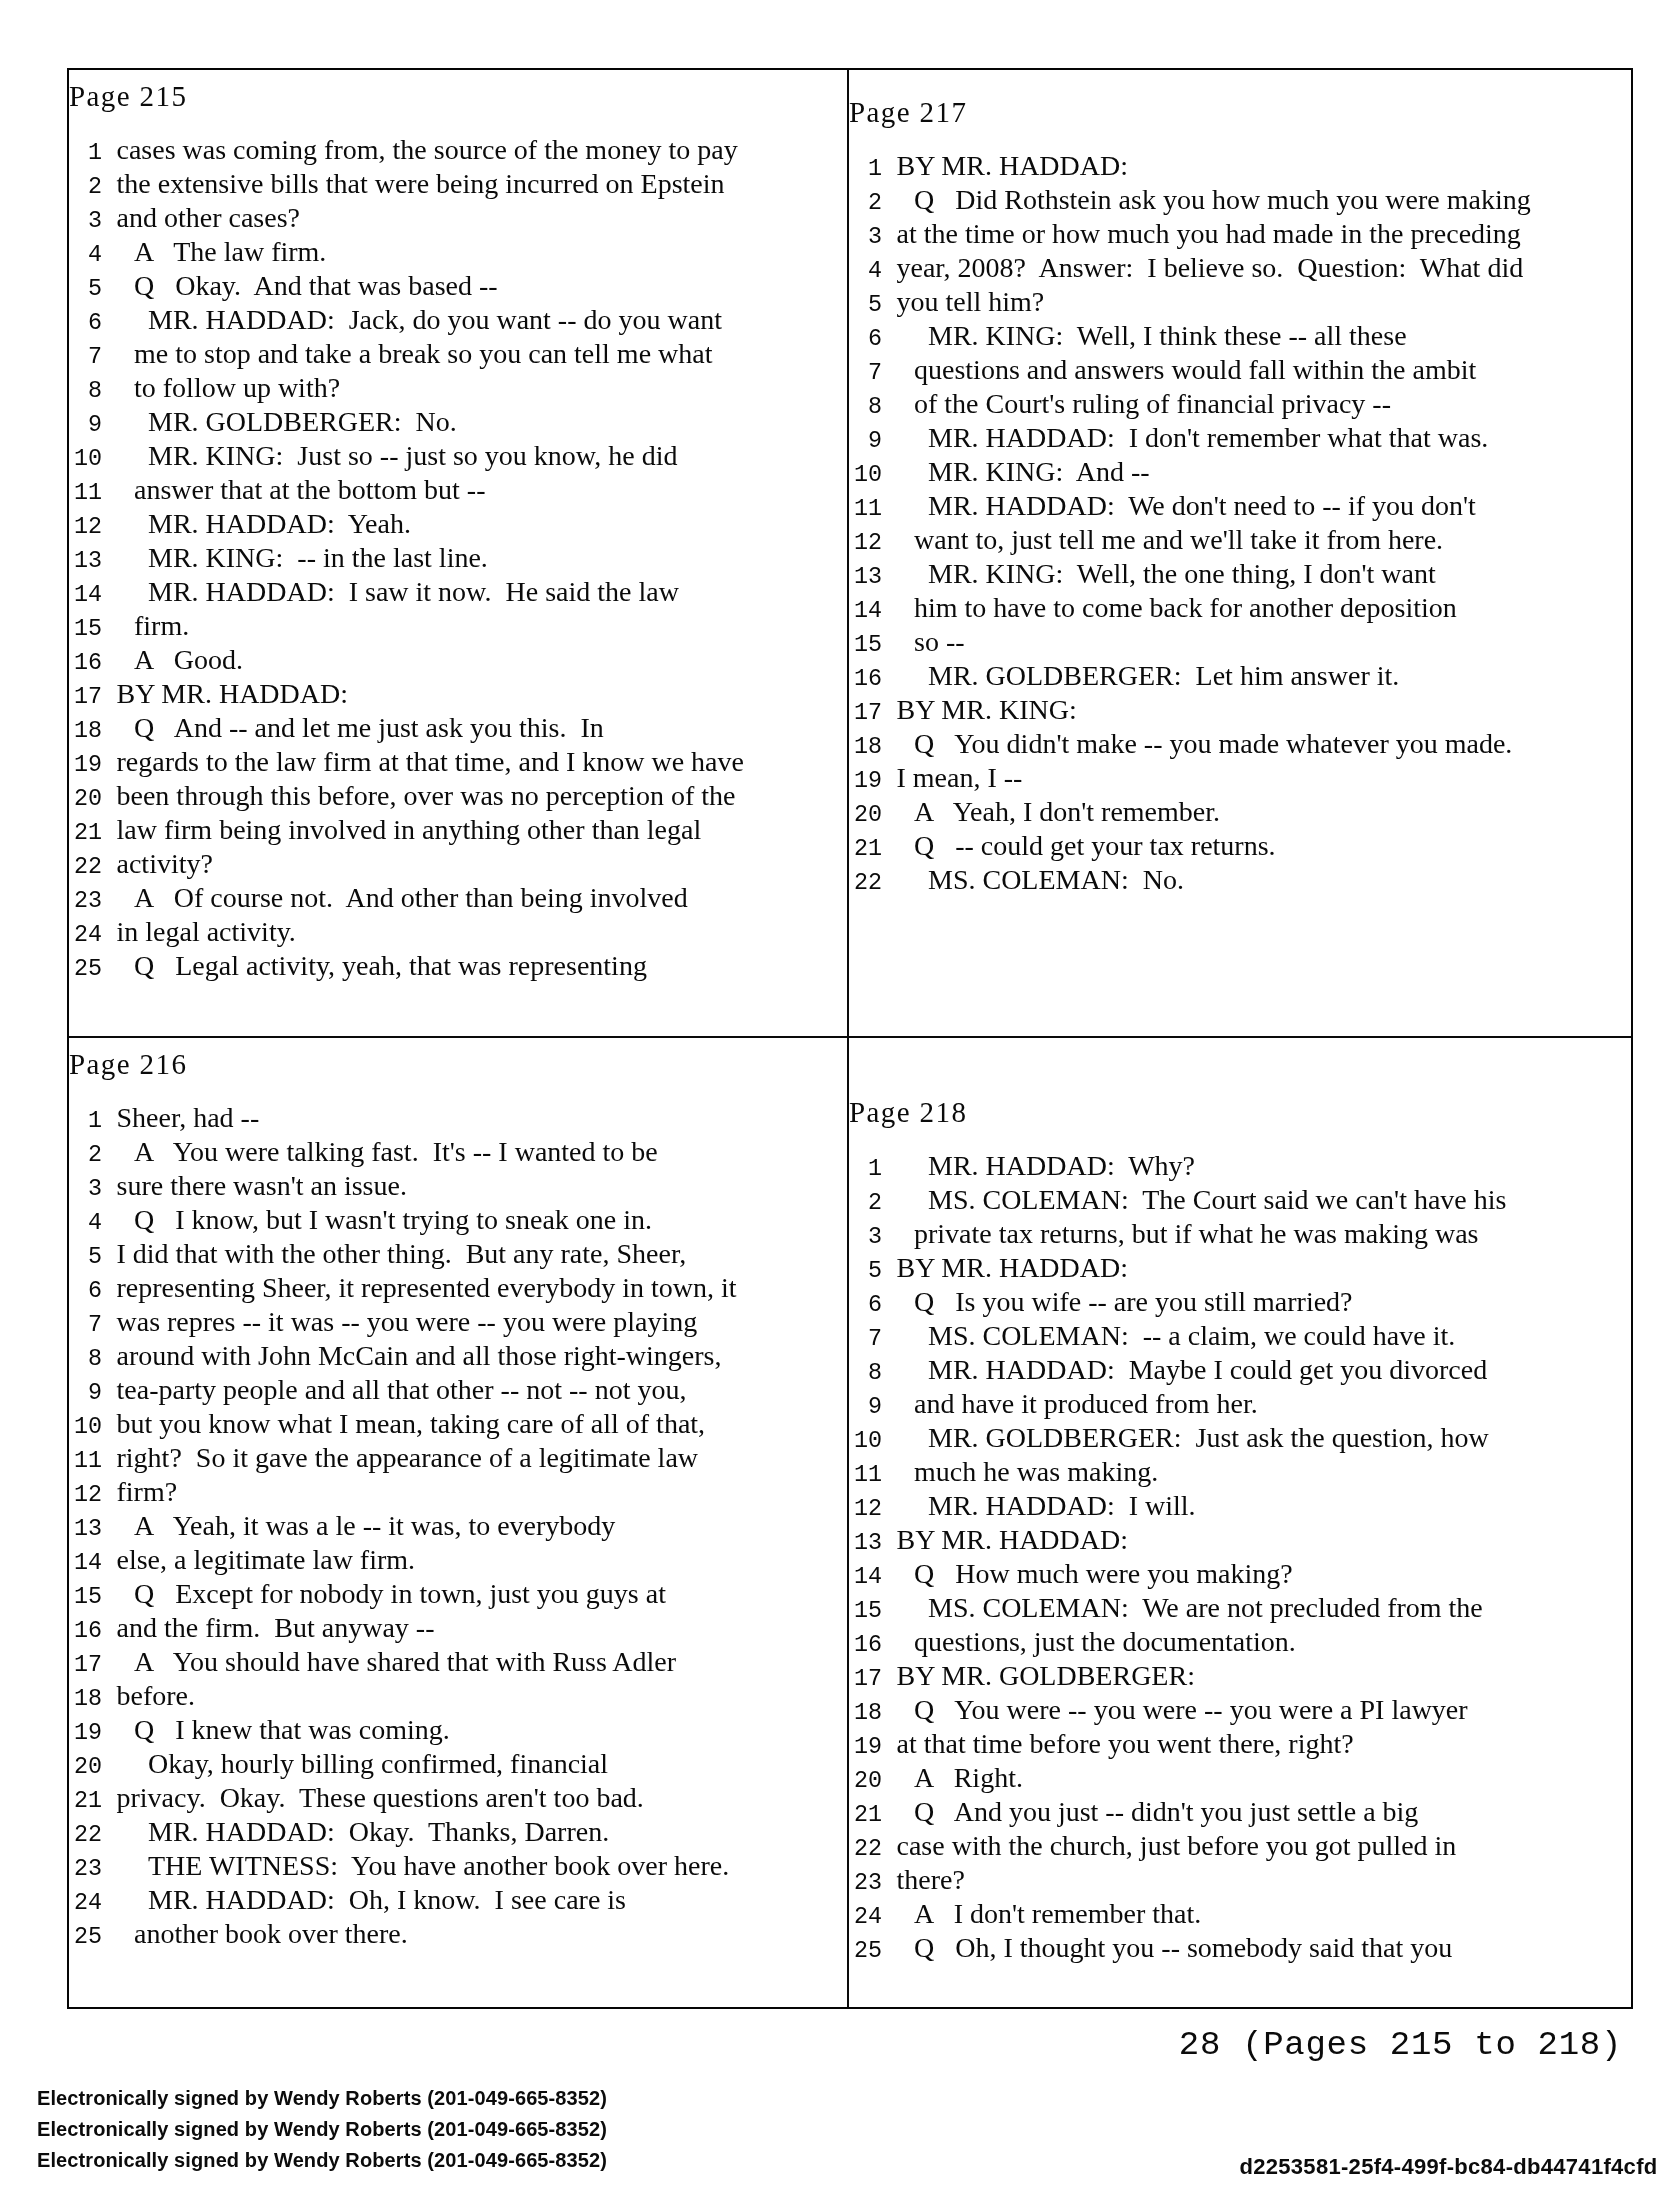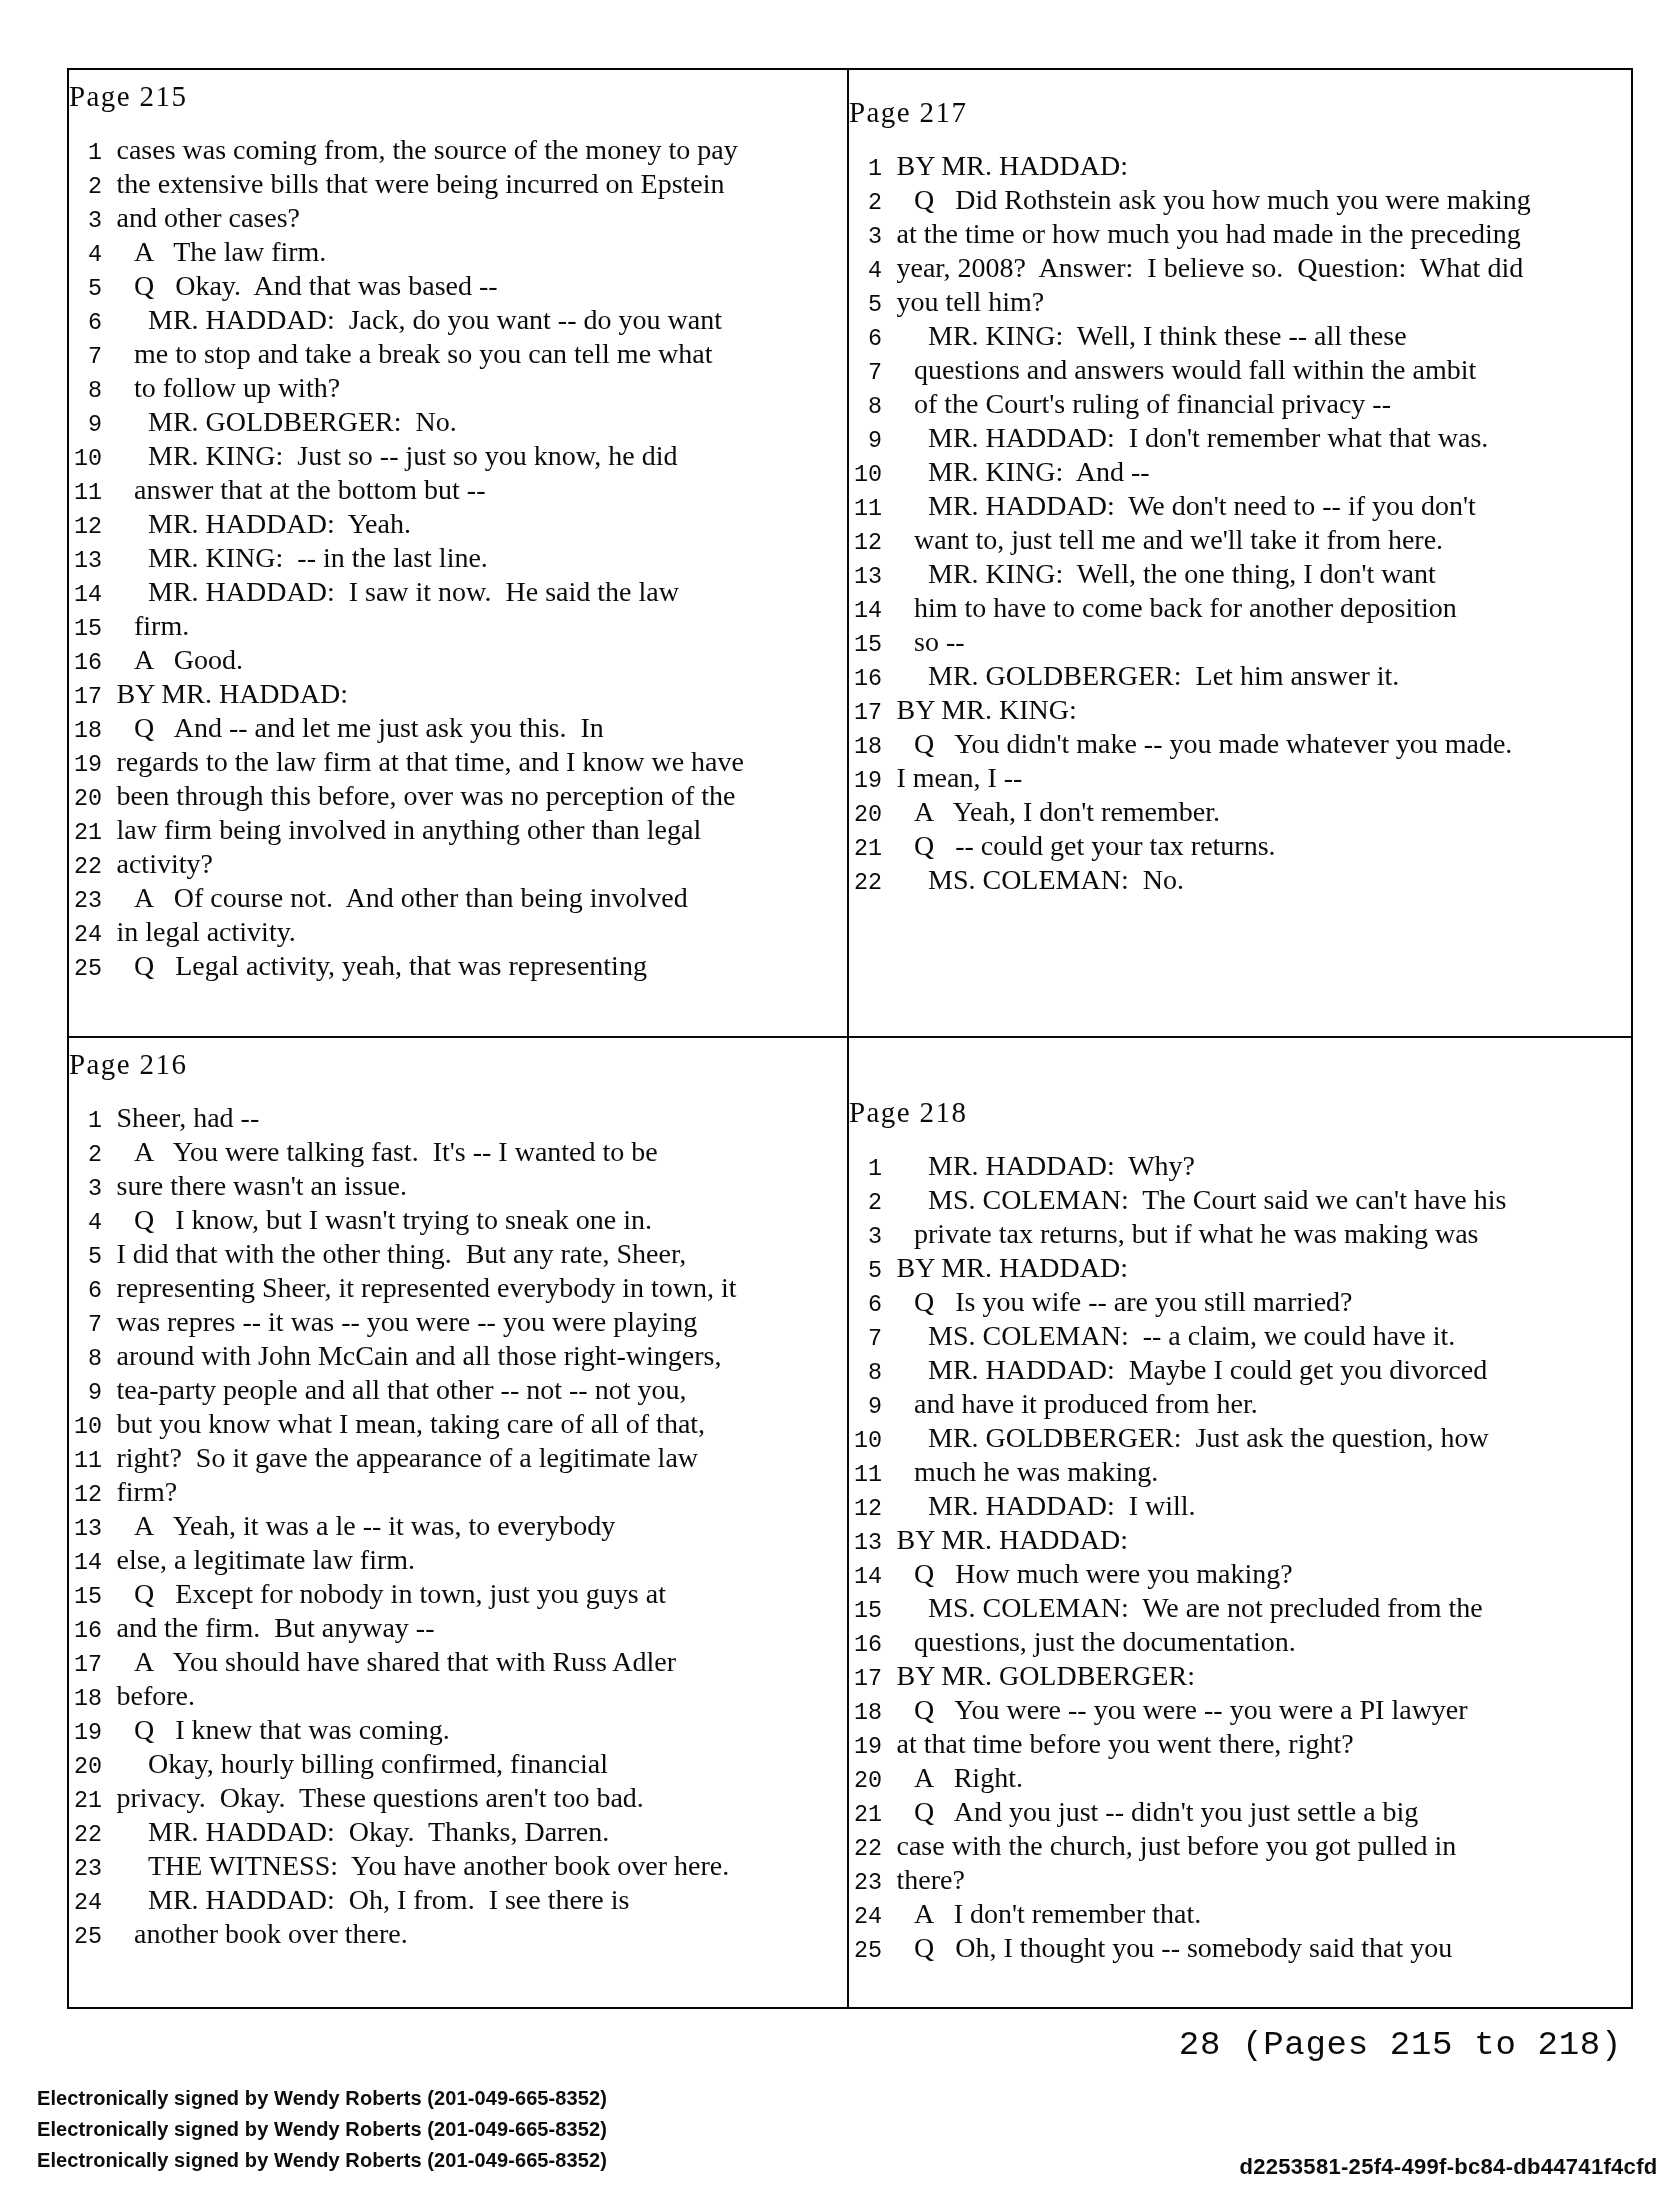--- a/index.html
+++ b/index.html
@@ -138,21 +138,21 @@
           <div class="ln"><span class="num">14</span><span class="t i0">else, a legitimate law firm.</span></div>
           <div class="ln"><span class="num">15</span><span class="t i1">Q   Except for nobody in town, just you guys at</span></div>
           <div class="ln"><span class="num">16</span><span class="t i0">and the firm.  But anyway --</span></div>
           <div class="ln"><span class="num">17</span><span class="t i1">A   You should have shared that with Russ Adler</span></div>
           <div class="ln"><span class="num">18</span><span class="t i0">before.</span></div>
           <div class="ln"><span class="num">19</span><span class="t i1">Q   I knew that was coming.</span></div>
           <div class="ln"><span class="num">20</span><span class="t i2">Okay, hourly billing confirmed, financial</span></div>
           <div class="ln"><span class="num">21</span><span class="t i0">privacy.  Okay.  These questions aren't too bad.</span></div>
           <div class="ln"><span class="num">22</span><span class="t i2">MR. HADDAD:  Okay.  Thanks, Darren.</span></div>
           <div class="ln"><span class="num">23</span><span class="t i2">THE WITNESS:  You have another book over here.</span></div>
-          <div class="ln"><span class="num">24</span><span class="t i2">MR. HADDAD:  Oh, I from.  I see there is</span></div>
+          <div class="ln"><span class="num">24</span><span class="t i2">MR. HADDAD:  Oh, I know.  I see care is</span></div>
           <div class="ln"><span class="num">25</span><span class="t i1">another book over there.</span></div>
         </div>
     </section>
 
     <section class="quad q3">
       <div class="phead">Page 218</div>
       <div class="lines">
           <div class="ln"><span class="num">1</span><span class="t i2">MR. HADDAD:  Why?</span></div>
           <div class="ln"><span class="num">2</span><span class="t i2">MS. COLEMAN:  The Court said we can't have his</span></div>
           <div class="ln"><span class="num">3</span><span class="t i1">private tax returns, but if what he was making was</span></div>

